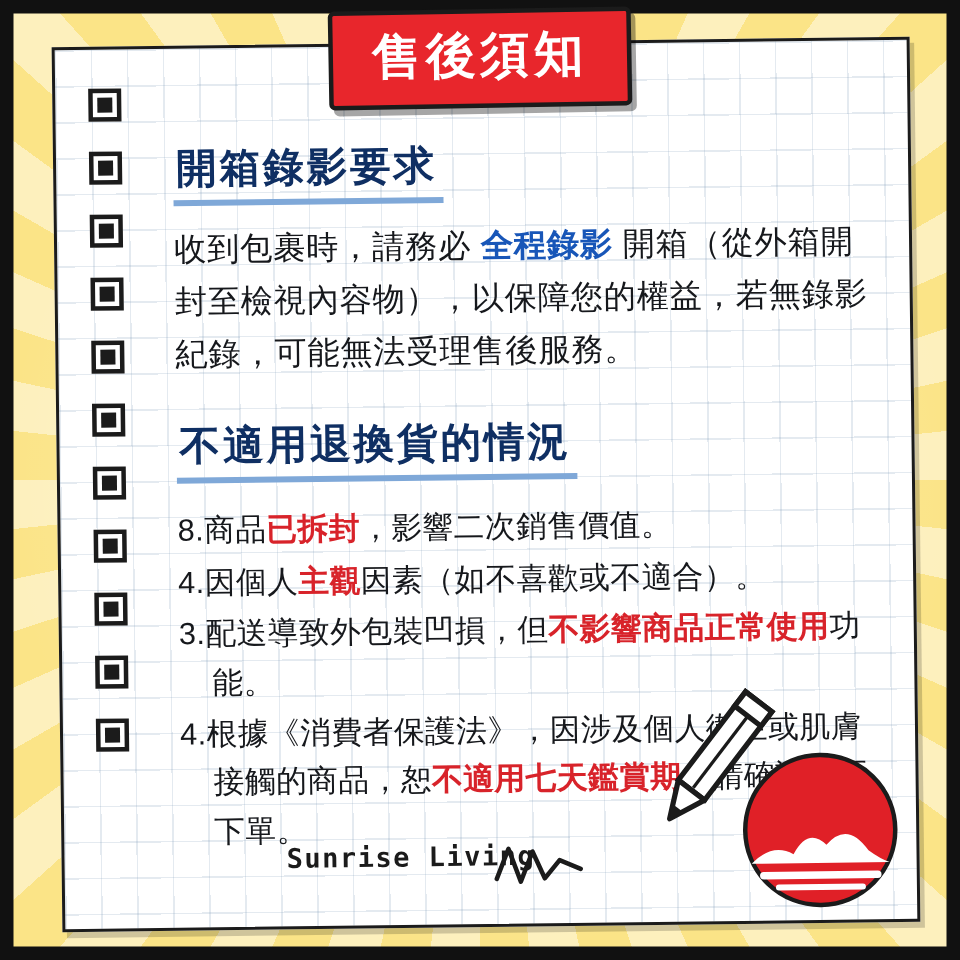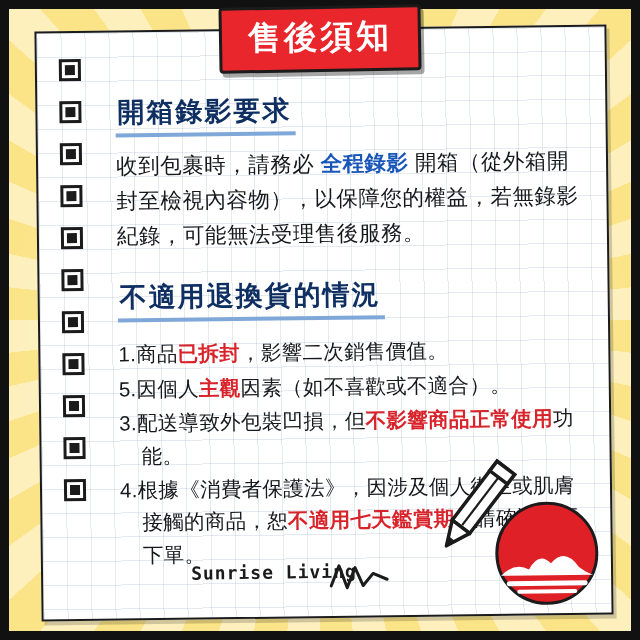--- a/index.html
+++ b/index.html
@@ -223,22 +223,22 @@
 
         <div class="section-head">開箱錄影要求</div>
 
         <div class="body-text">
           <span>收到包裹時，請務必 </span><span class="hl-blue">全程錄影</span><span> 開箱（從外箱開封至檢視內容物），以保障您的權益，若無錄影紀錄，可能無法受理售後服務。</span>
         </div>
 
         <div class="section-head second">不適用退換貨的情況</div>
 
         <ol class="rules">
-          <li><span>1.商品</span><span class="hl-red">已拆封</span><span>，影響二次銷售價值。</span></li>
-          <li><span>5.因個人</span><span class="hl-red">主觀</span><span>因素（如不喜歡或不適合）。</span></li>
+          <li><span>8.商品</span><span class="hl-red">已拆封</span><span>，影響二次銷售價值。</span></li>
+          <li><span>4.因個人</span><span class="hl-red">主觀</span><span>因素（如不喜歡或不適合）。</span></li>
           <li><span>3.配送導致外包裝凹損，但</span><span class="hl-red">不影響商品正常使用</span><span>功能。</span></li>
           <li><span>4.根據《消費者保護法》，因涉及個人衛生或肌膚接觸的商品，恕</span><span class="hl-red">不適用七天鑑賞期</span><span>，請確認後再下單。</span></li>
         </ol>
       </div>
 
       <div class="signature">Sunrise Living</div>
 
       <svg class="sig-squiggle" viewBox="0 0 60 34">
         <path d="M2 26 L10 6 L18 28 L26 8 L34 26 L44 14 L58 20" fill="none" stroke="#1b1b1b" stroke-width="3" stroke-linecap="round" stroke-linejoin="round"></path>
       </svg>

